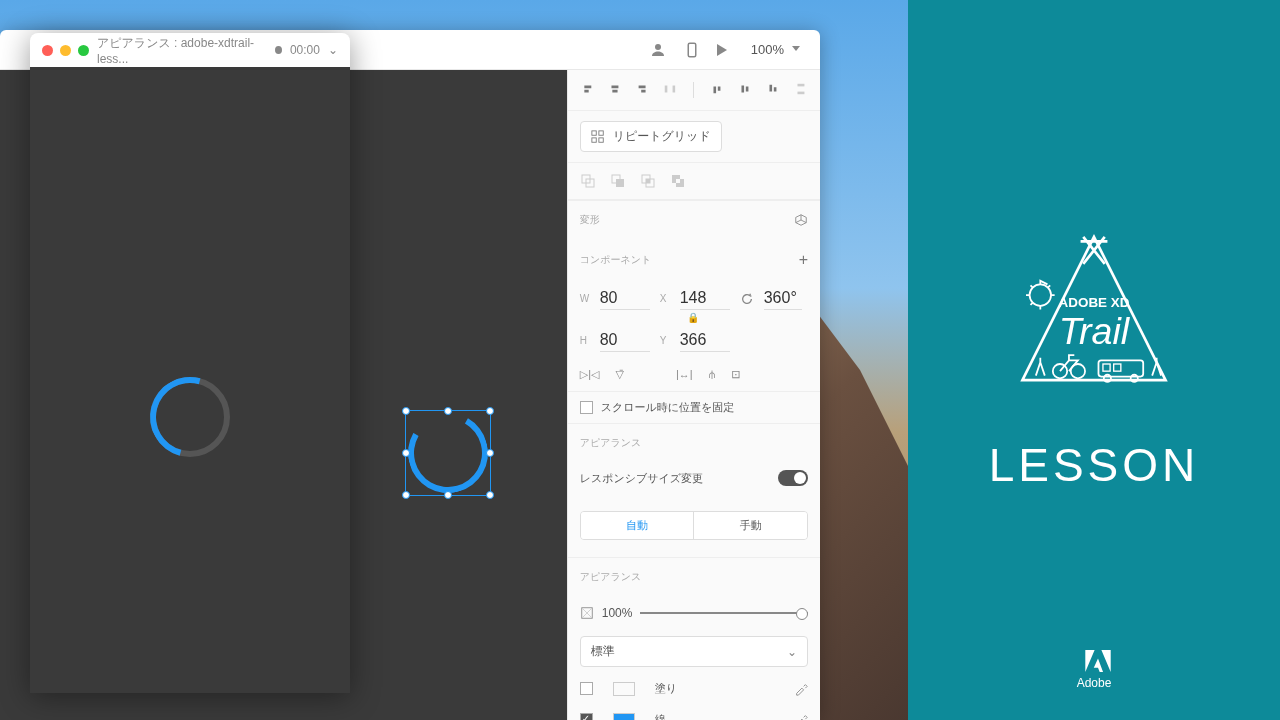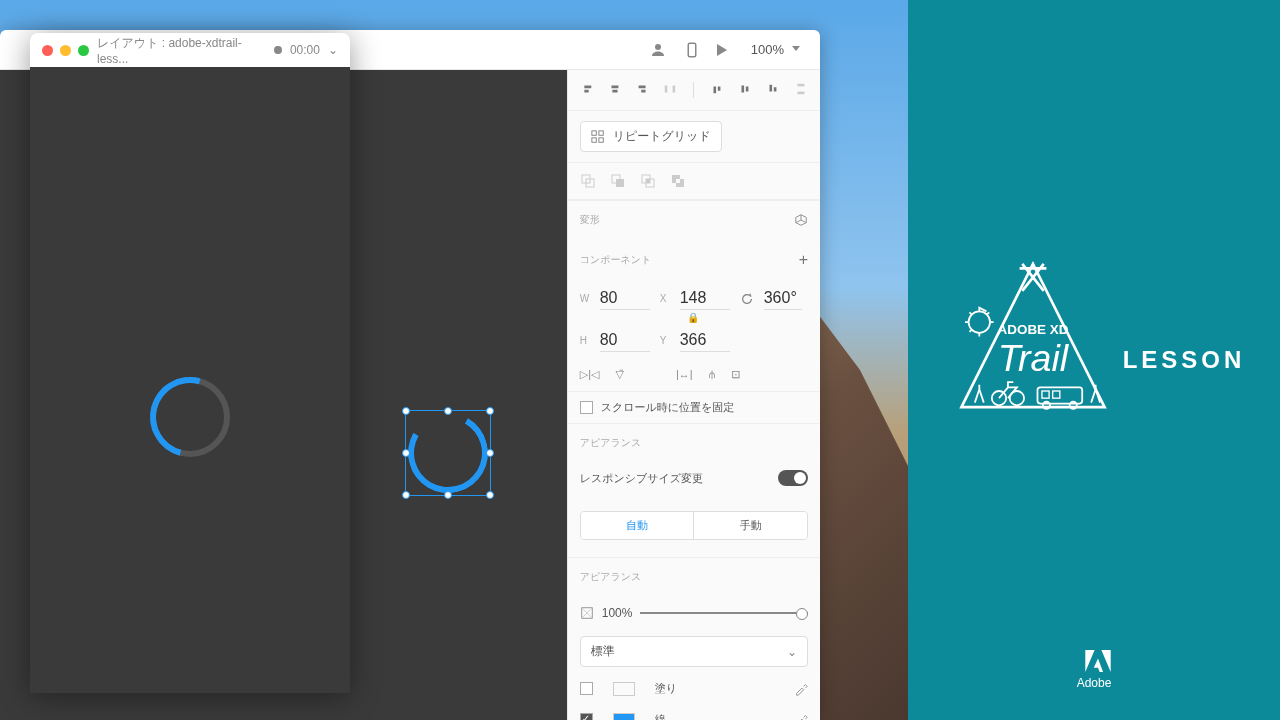--- a/index.html
+++ b/index.html
@@ -1,20 +1,20 @@
 <!DOCTYPE html>
 <html><head>
 <meta charset="utf-8">
 <style>
 *{margin:0;padding:0;box-sizing:border-box;font-family:-apple-system,"Hiragino Sans",sans-serif}
 body{width:1280px;height:720px;overflow:hidden;position:relative;background:linear-gradient(180deg,#5aa8e8 0%,#8fc4ee 40%,#b8a07a 60%,#9a7a5a 100%)}
 .rocks{position:absolute;right:370px;bottom:0;width:500px;height:500px;background:linear-gradient(135deg,#b09070 20%,#6a5040 60%,#4a3830 100%);clip-path:polygon(20% 100%,0 60%,15% 30%,35% 15%,55% 25%,75% 10%,90% 30%,100% 50%,100% 100%)}
-.right-panel{position:absolute;right:0;top:0;width:372px;height:720px;background:#0d8a99;display:flex;flex-direction:row;align-items:center;justify-content:center;color:#fff}
+.right-panel{position:absolute;right:0;top:0;width:372px;height:720px;background:#0d8a99;display:flex;flex-direction:column;align-items:center;justify-content:center;color:#fff}
 .logo{width:180px;height:170px;margin-bottom:40px}
-.lesson-text{font-size:24px;font-weight:700;letter-spacing:4px}
+.lesson-text{font-size:46px;font-weight:400;letter-spacing:4px}
 .adobe-logo{position:absolute;bottom:30px;display:flex;flex-direction:column;align-items:flex-end;font-size:12px}
 .adobe-logo svg{margin-bottom:4px}
 .xd-window{position:absolute;left:0;top:30px;width:820px;height:690px;background:#fff;box-shadow:0 2px 20px rgba(0,0,0,.3);border-radius:6px 6px 0 0}
 .xd-toolbar{height:40px;display:flex;align-items:center;justify-content:flex-end;padding:0 16px;gap:16px;border-bottom:1px solid #e8e8e8}
 .tb-icon{width:18px;height:18px;color:#888;cursor:pointer}
 .tb-icon.play{width:0;height:0;border-left:10px solid #888;border-top:6px solid transparent;border-bottom:6px solid transparent}
 .zoom{font-size:13px;color:#555;padding:4px 20px 4px 8px;position:relative}
 .zoom:after{content:"";position:absolute;right:4px;top:8px;border-left:4px solid transparent;border-right:4px solid transparent;border-top:5px solid #888}
 .xd-body{display:flex;height:calc(100% - 40px)}
 .canvas{width:593px;background:#3a3a3a;position:relative}
@@ -261,21 +261,21 @@
   </div>
 </div>
 
 <div class="preview-win">
   <div class="preview-bar">
     <div class="traffic">
         <div class="tl r"></div>
         <div class="tl y"></div>
         <div class="tl g"></div>
       </div>
-    <span>レイアウト : adobe-xdtrail-less...</span>
+    <span>アピアランス : adobe-xdtrail-less...</span>
     <div class="rec"></div>
     <span>00:00</span>
     <span style="color:#888">⌄</span>
   </div>
   <div class="preview-canvas">
     <div class="prog">
       <div class="prog-bg"></div>
         <div class="prog-fg"></div>
     </div>
   </div>

